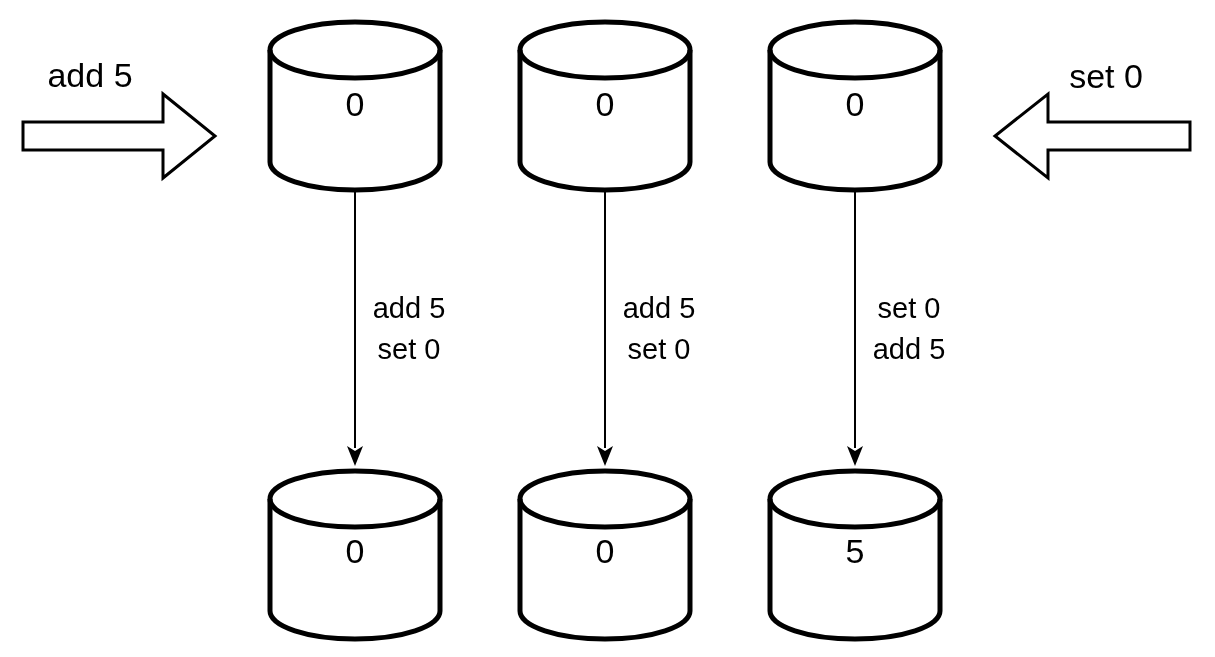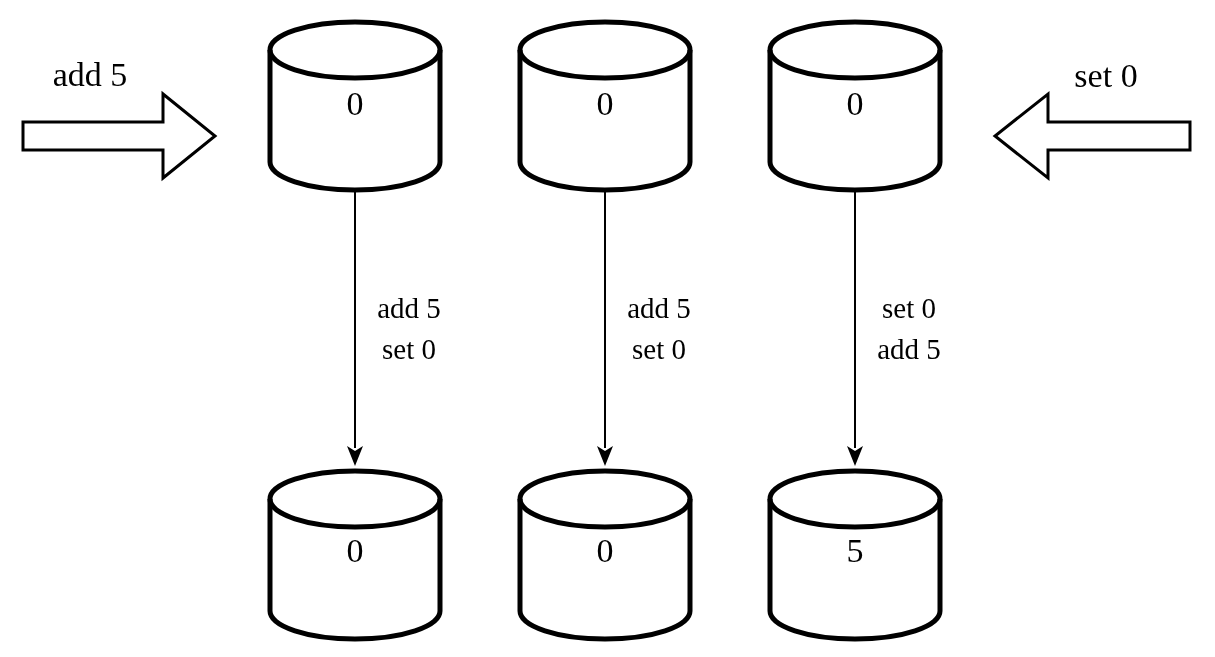--- a/index.html
+++ b/index.html
@@ -1,21 +1,21 @@
 <!DOCTYPE html>
 <html><head>
 <meta charset="utf-8">
 <style>
   html, body { margin: 0; padding: 0; background: #ffffff; }
   #canvas {
     position: relative;
     width: 1215px;
     height: 657px;
     background: #ffffff;
-    font-family: Liberation Serif, serif;
+    font-family: Liberation Sans, sans-serif;
     color: #000000;
     overflow: hidden;
   }
   svg.shape { position: absolute; display: block; }
   .lbl {
     position: absolute;
     text-align: center;
     color: #000;
     white-space: nowrap;
   }

